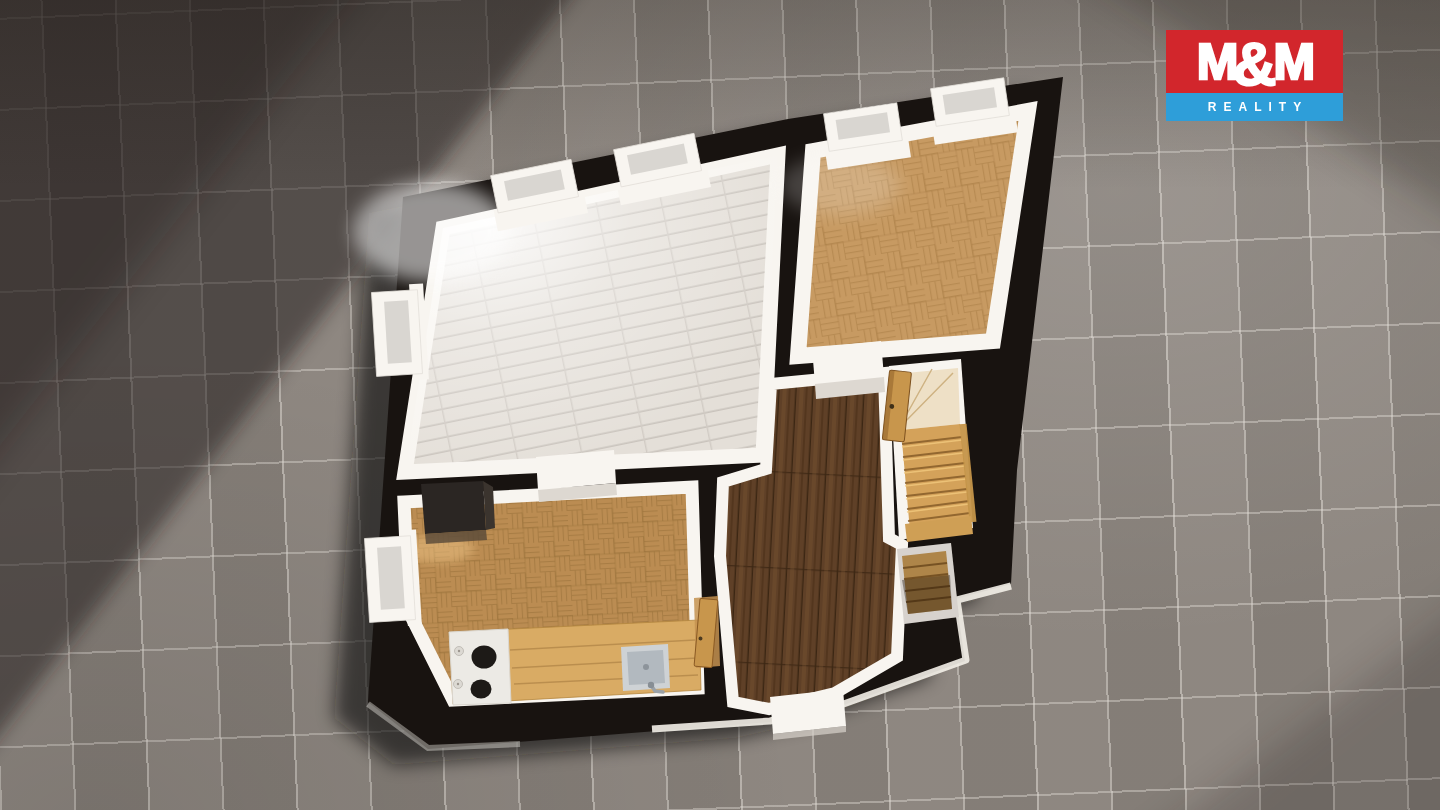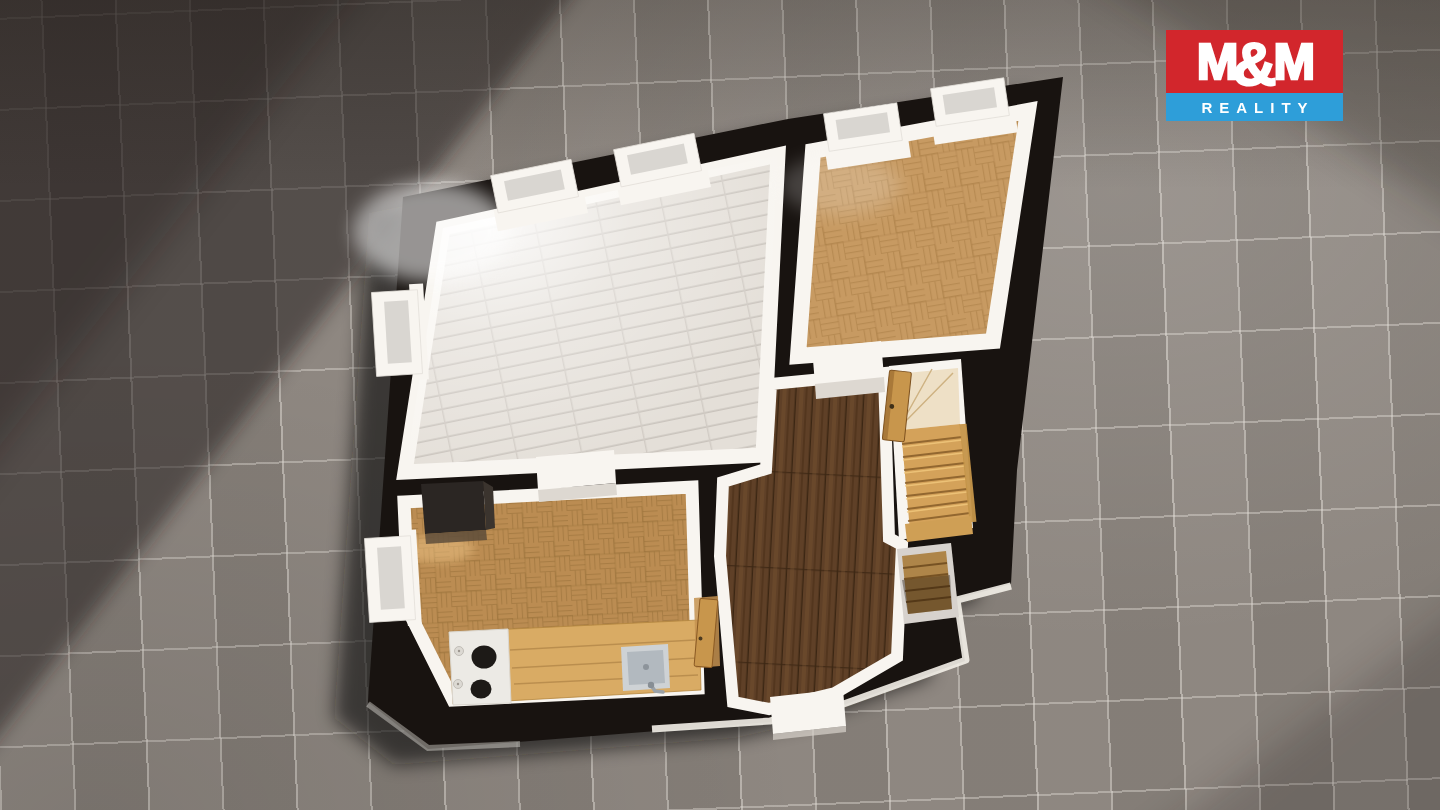--- a/index.html
+++ b/index.html
@@ -14,21 +14,21 @@
       repeating-linear-gradient(90deg, rgba(0,0,0,.045) 0 74px, rgba(255,255,255,.035) 74px 148px);
     transform:rotate(-2.4deg);}
   svg.plan{position:absolute;left:0;top:0;}
   
   .logo{position:absolute;left:1166px;top:30px;width:177px;}
   .logo-red{height:63px;background:var(--logo-red,#d2262c);display:flex;align-items:center;
             justify-content:center;color:#fff;font-weight:bold;line-height:1;overflow:hidden;}
   .logo-red .m{font-size:50px;letter-spacing:-3px;-webkit-text-stroke:2.5px #fff;}
   .logo-red .amp{font-size:61px;margin:0 -3px;position:relative;top:3px;-webkit-text-stroke:2px #fff;}
   .logo-blue{height:28px;background:var(--logo-blue,#2e9ed9);display:flex;align-items:center;
-             justify-content:center;color:#fff;font-weight:bold;font-size:15px;
+             justify-content:center;color:#fff;font-weight:bold;font-size:12px;
              letter-spacing:7px;padding-left:7px;}
   
   .f-wall{fill:var(--wall-dark,#181310);}
   .f-white{fill:var(--wall-white,#f8f5f0);}
   .f-band{fill:#ddd8d1;}
   .f-glass{fill:var(--glass,#d9d6d1);}
   .room{stroke:var(--wall-white,#f8f5f0);stroke-linejoin:miter;}
 </style>
 </head>
 <body>

